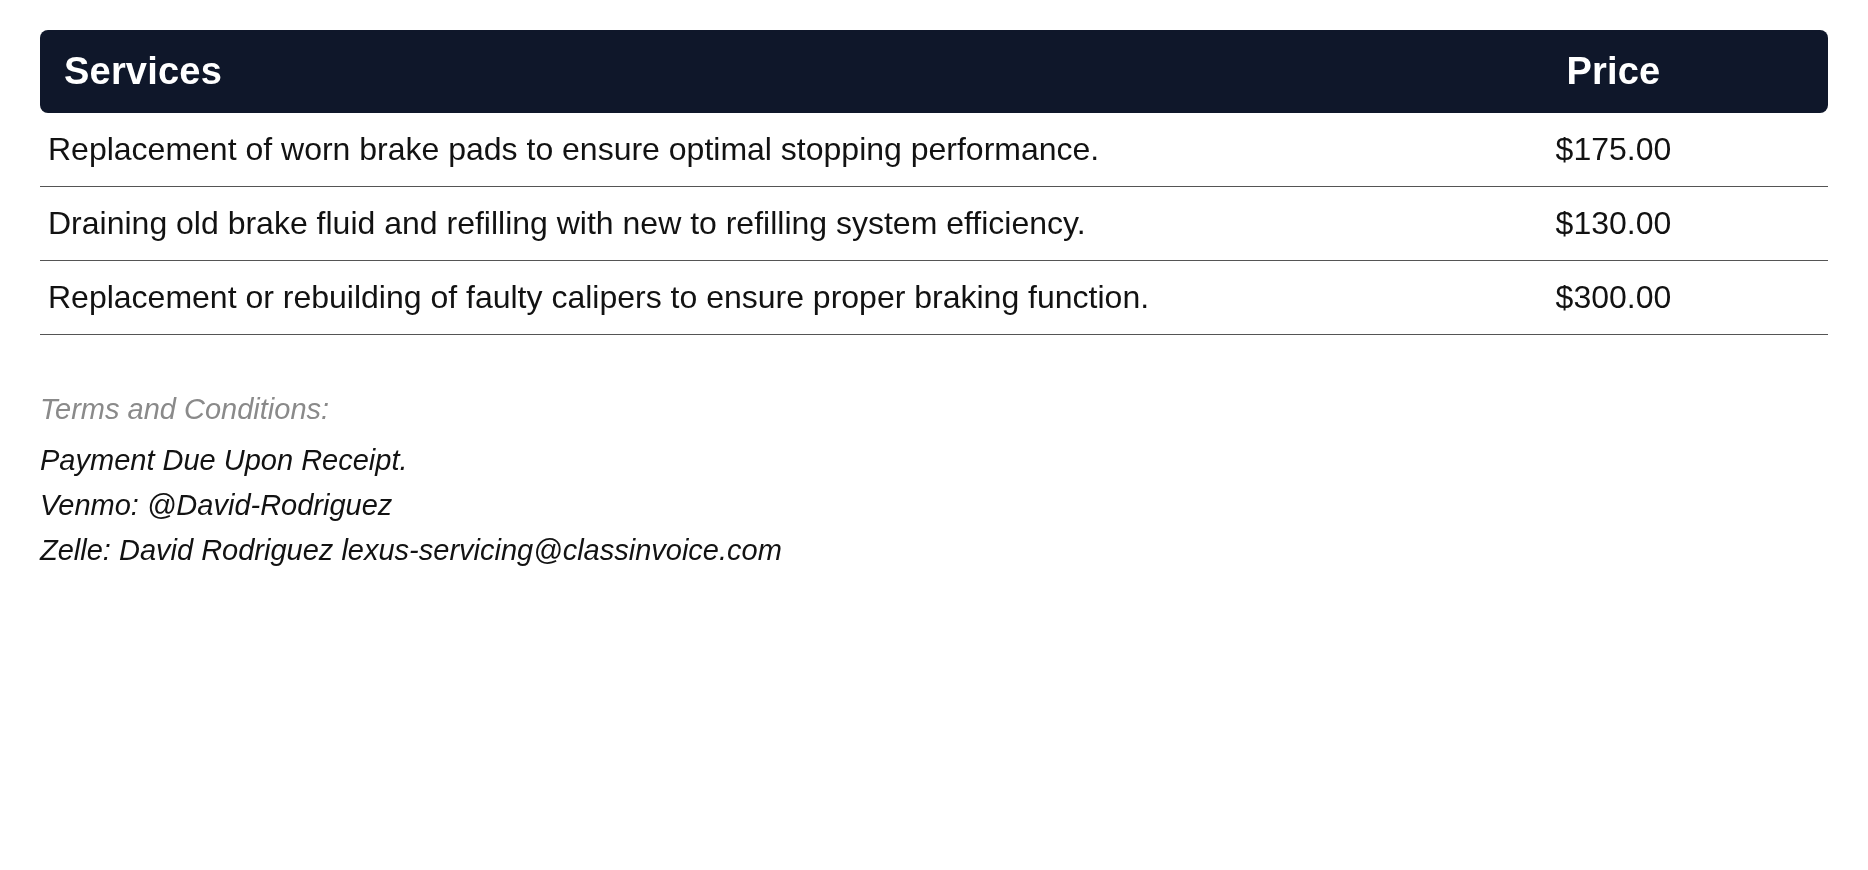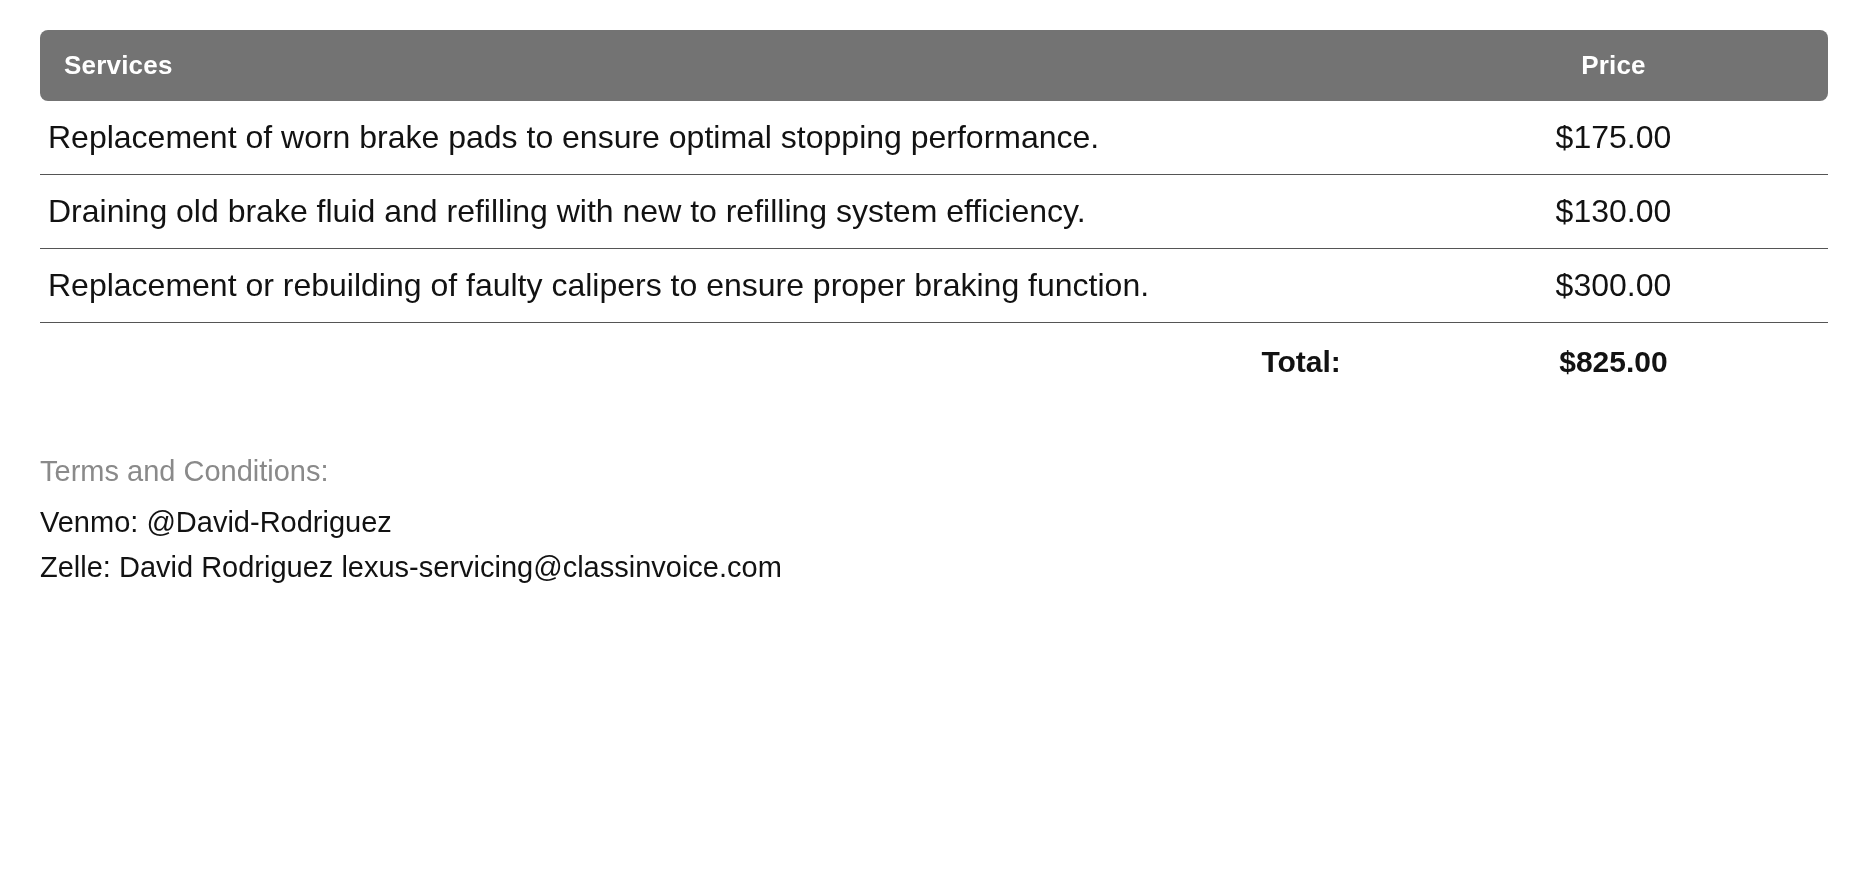--- a/index.html
+++ b/index.html
@@ -19,23 +19,23 @@
     width: 1868px;
     height: 870px;
     padding: 30px 40px 0 40px;
   }
   table.services {
     width: 100%;
     border-collapse: collapse;
     table-layout: fixed;
   }
   table.services thead th {
-    background: #737373;
+    background: #0f172a;
     color: #ffffff;
-    font-size: 26px;
+    font-size: 38px;
     font-weight: bold;
     padding: 20px 24px;
     text-align: left;
     letter-spacing: 0.2px;
   }
   table.services thead th.price-head {
     text-align: center;
   }
   table.services thead th:first-child {
     border-top-left-radius: 8px;
@@ -61,20 +61,21 @@
     font-weight: bold;
     font-size: 30px;
     padding-top: 22px;
   }
   table.services tbody tr.total-row td.total-label {
     text-align: right;
     padding-right: 58px;
   }
   .terms {
     margin-top: 58px;
+    font-style: italic;
   }
   .terms-title {
     font-size: 29px;
     color: #8a8a8a;
     margin-bottom: 12px;
   }
   .terms-line {
     font-size: 29px;
     color: #121212;
     line-height: 1.55;
@@ -102,26 +103,23 @@
         <td class="price-cell">$175.00</td>
       </tr>
       <tr>
         <td class="service-cell">Draining old brake fluid and refilling with new to refilling system efficiency.</td>
         <td class="price-cell">$130.00</td>
       </tr>
       <tr>
         <td class="service-cell">Replacement or rebuilding of faulty calipers to ensure proper braking function.</td>
         <td class="price-cell">$300.00</td>
       </tr>
-      <tr class="total-row">
-        <td class="total-label">Total:</td>
-        <td class="price-cell">$825.00</td>
-      </tr>
     </tbody>
   </table>
 
   <div class="terms">
     <div class="terms-title">Terms and Conditions:</div>
+    <div class="terms-line">Payment Due Upon Receipt.</div>
     <div class="terms-line">Venmo: @David-Rodriguez</div>
     <div class="terms-line">Zelle: David Rodriguez lexus-servicing@classinvoice.com</div>
   </div>
 
 </div>
 
 </body></html>

